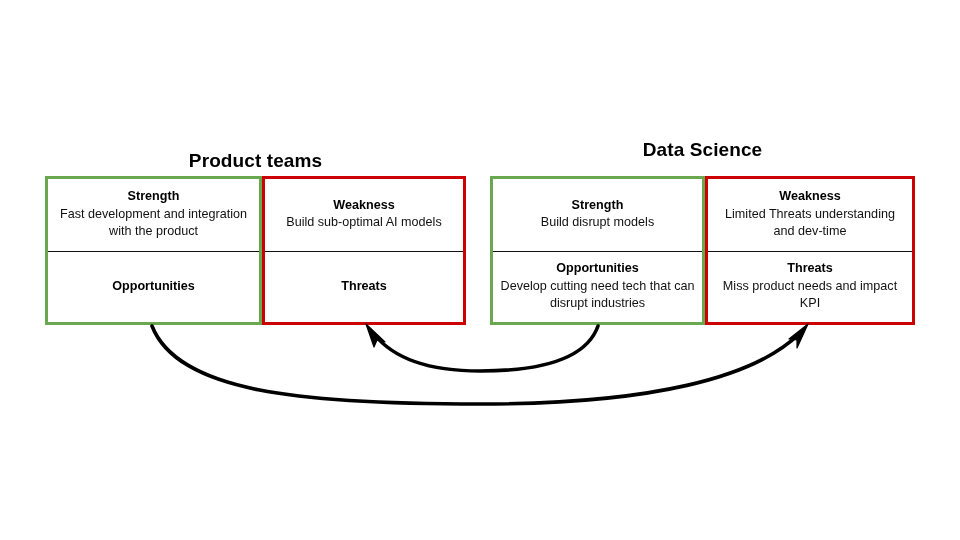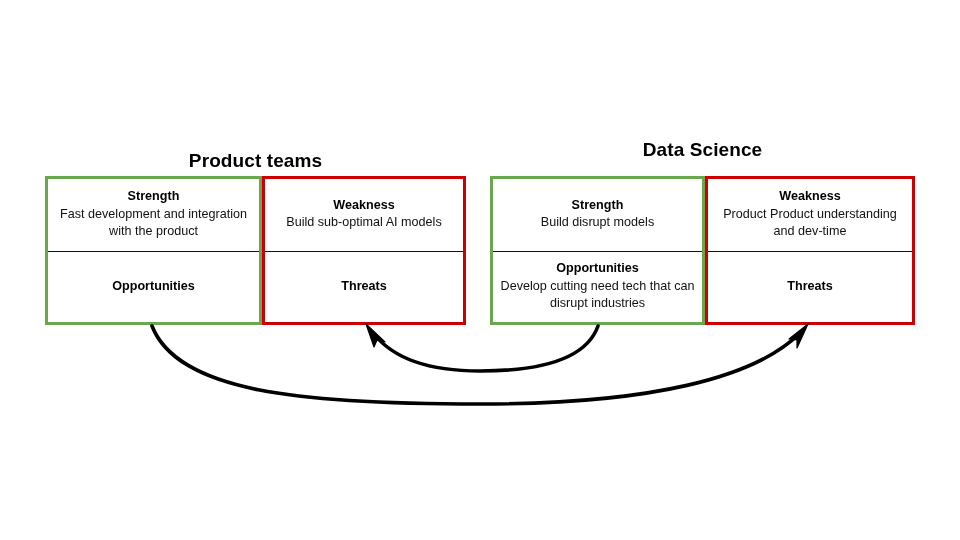--- a/index.html
+++ b/index.html
@@ -146,24 +146,25 @@
       </div>
       <div class="swot-cell bottom">
         <div class="cell-heading">Opportunities</div>
         <div class="cell-body">Develop cutting need tech that can disrupt industries</div>
       </div>
     </div>
 
     <div class="swot-col right">
       <div class="swot-cell top">
         <div class="cell-heading">Weakness</div>
-        <div class="cell-body">Product Product understanding and dev-time</div>
+        <div class="cell-body">Limited Threats understanding and dev-time</div>
       </div>
       <div class="swot-cell bottom">
         <div class="cell-heading">Threats</div>
+        <div class="cell-body">Miss product needs and impact KPI</div>
       </div>
     </div>
   </div>
 
   <svg id="arrows" viewBox="0 0 960 540">
 
     <g>
       <path d="M 152 326 C 178 392 300 404 480 404 C 650 404 755 378 800 333" fill="none" stroke="#000000" stroke-width="3.6" stroke-linecap="round"></path>
       <path d="M 808 324 L 789 339 L 797 340 L 797 348 Z" fill="#000000" stroke="#000000" stroke-width="1.2" stroke-linejoin="round"></path>
     </g>

